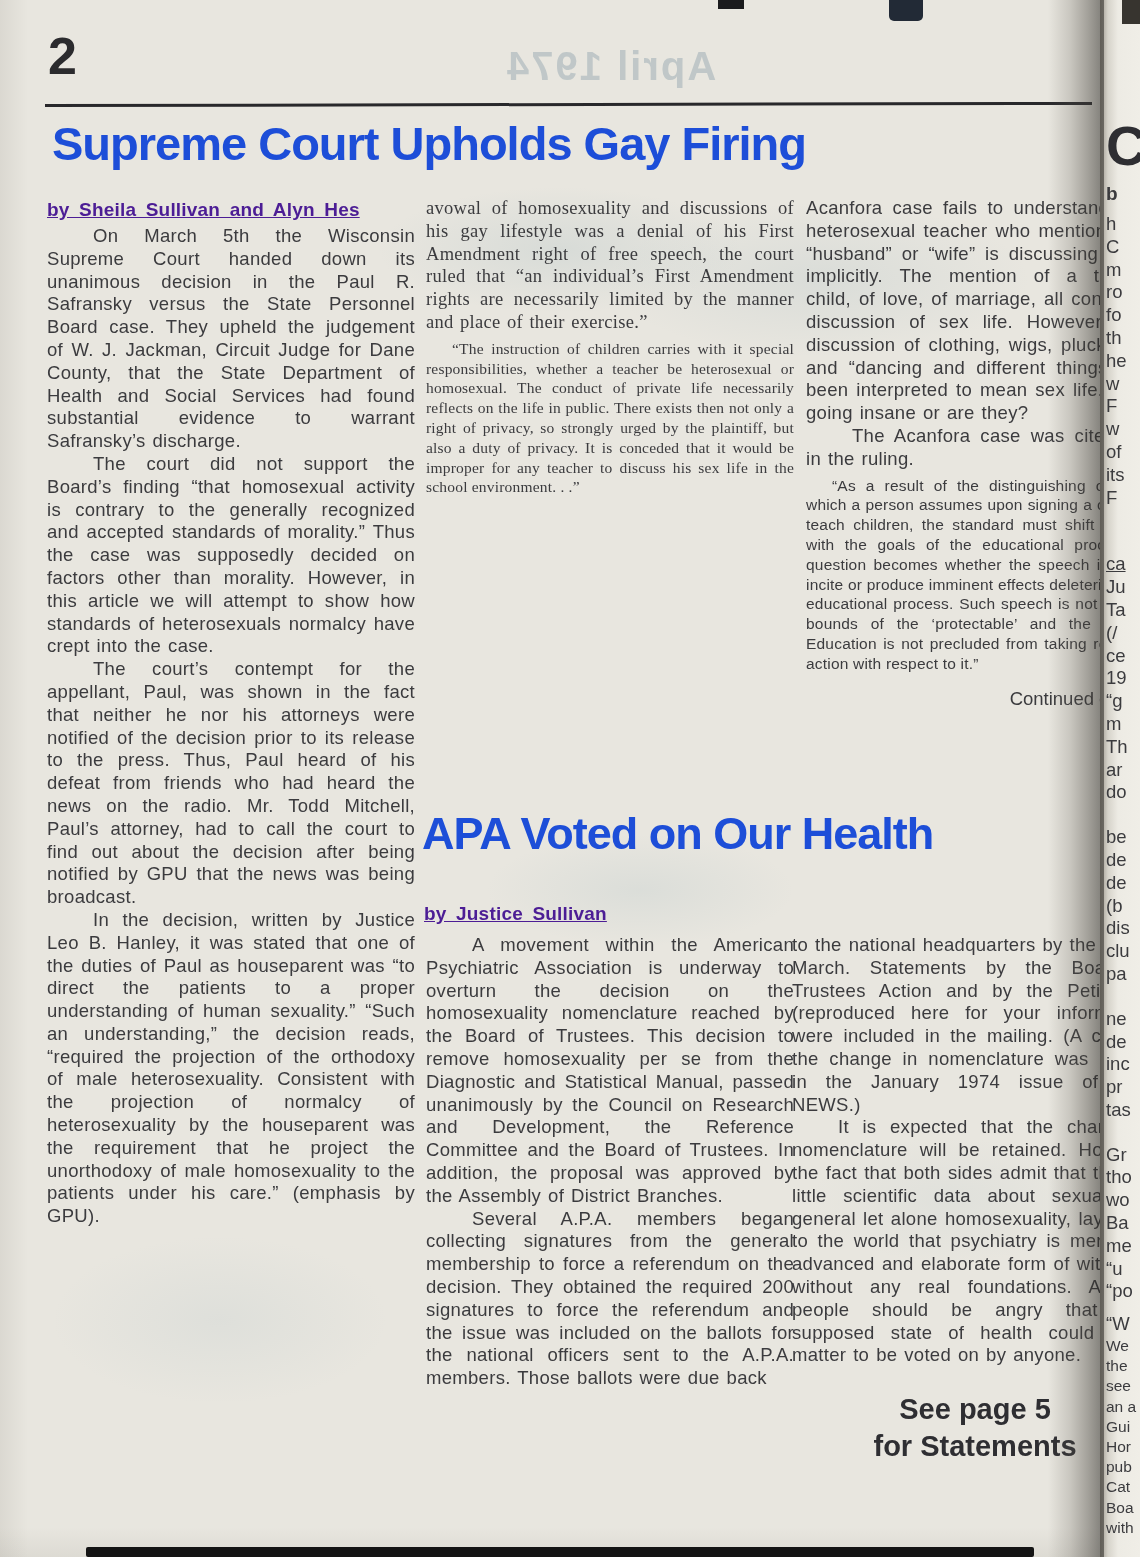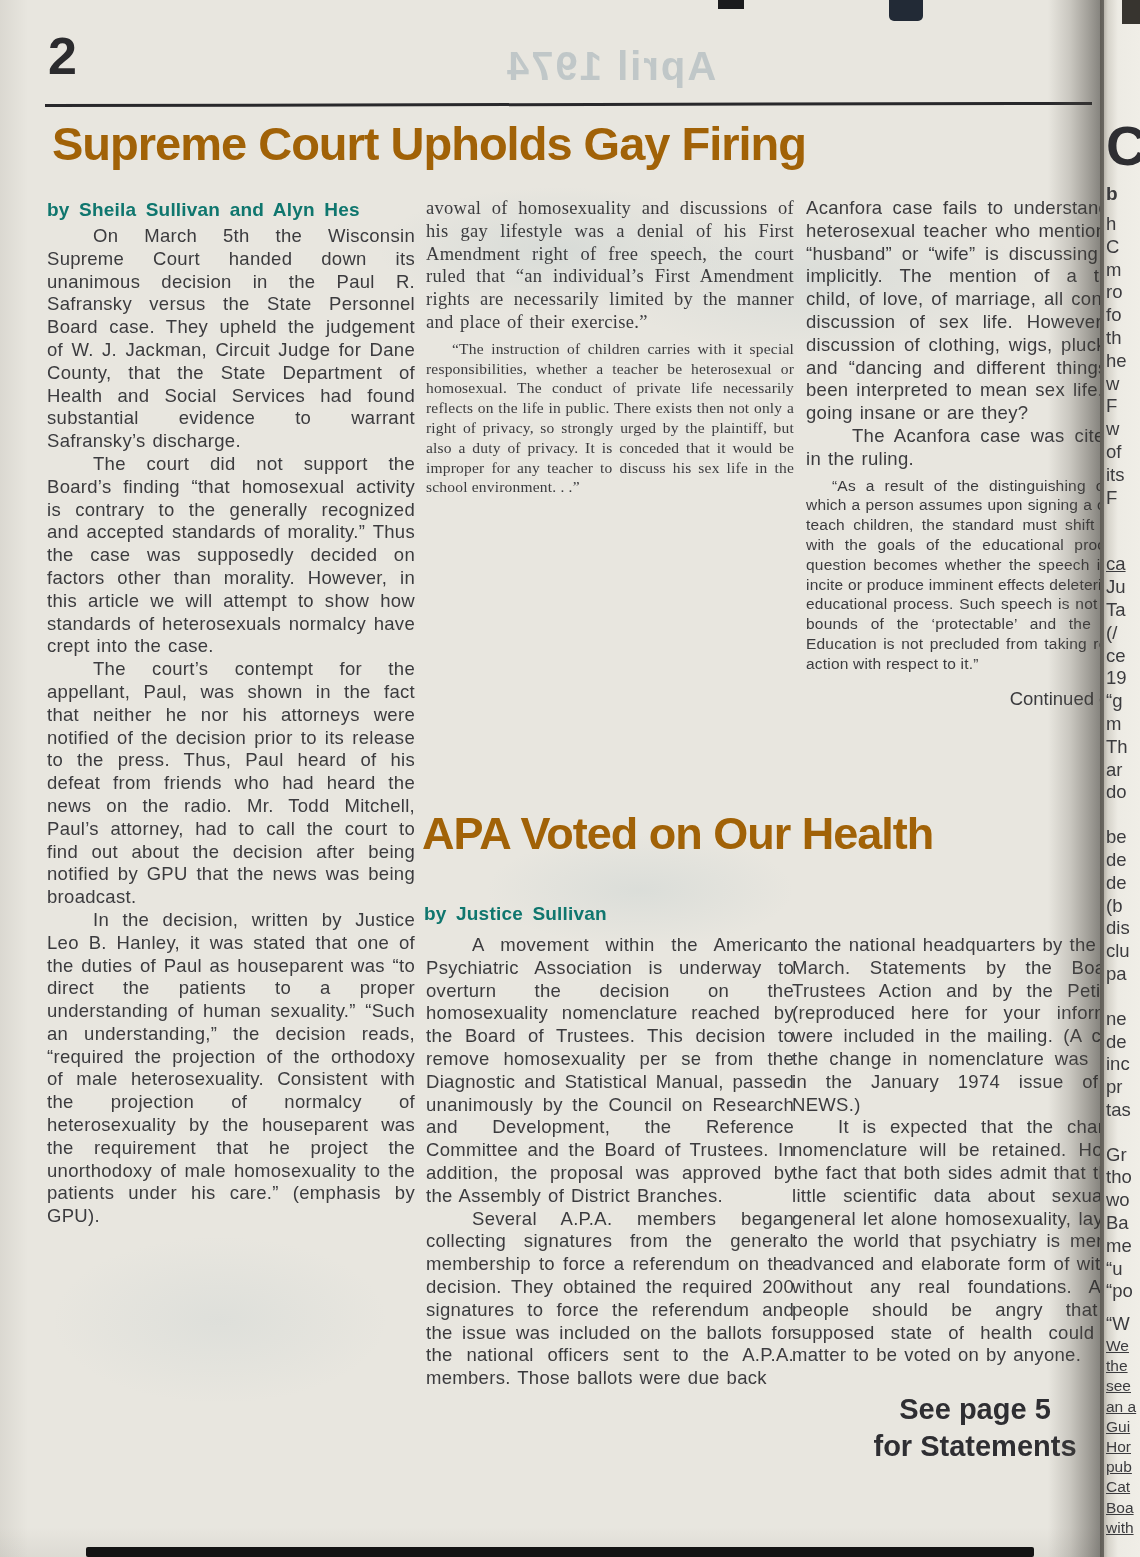--- a/index.html
+++ b/index.html
@@ -15,47 +15,47 @@
       radial-gradient(260px 90px at 560px 250px, rgba(140,170,180,.18), rgba(140,170,180,0) 70%),
       radial-gradient(300px 110px at 820px 280px, rgba(135,165,178,.15), rgba(135,165,178,0) 70%),
       radial-gradient(220px 80px at 640px 890px,  rgba(140,170,180,.14), rgba(140,170,180,0) 70%),
       radial-gradient(240px 120px at 220px 1320px, rgba(150,175,185,.12), rgba(150,175,185,0) 70%),
       radial-gradient(200px 90px at 950px 1200px, rgba(150,175,185,.10), rgba(150,175,185,0) 70%),
       linear-gradient(90deg, rgba(120,115,105,.12) 0, rgba(120,115,105,0) 28px),
       linear-gradient(0deg, rgba(120,115,105,.10) 0, rgba(120,115,105,0) 30px);
   }
   .pagenum { position:absolute; left:48px; top:26px; font-size:52px; font-weight:bold; color:#2b2b2e; z-index:2; }
   .toprule { position:absolute; left:45px; top:103px; width:1047px; height:3px; background:#28282b; transform:rotate(-.12deg); z-index:2; }
-  .headline { position:absolute; font-weight:bold; color:#a16207; letter-spacing:-1px; z-index:2; white-space:nowrap; }
+  .headline { position:absolute; font-weight:bold; color:#1d4ed8; letter-spacing:-1px; z-index:2; white-space:nowrap; }
   #hl1 { left:52px; top:116px; font-size:47px; }
   #hl2 { left:422px; top:808px; font-size:45px; }
   .showthru { position:absolute; left:505px; top:44px; font-size:40px; font-weight:bold;
     color:rgba(125,150,162,.38); transform:scaleX(-1); letter-spacing:2px; z-index:1; filter:blur(.6px); }
   .col { position:absolute; text-align:justify; z-index:2; }
   .clipcol { position:absolute; overflow:hidden; z-index:2; }
   .clipcol .inner { width:366px; text-align:justify; }
   p.body { font-size:18.5px; line-height:22.8px; letter-spacing:.3px; word-spacing:1.5px; }
   p.ind { text-indent:46px; }
   .byline { font-weight:bold; font-size:19px; line-height:25px; letter-spacing:.2px; word-spacing:4px;
-    color:#0f766e; margin-bottom:3px; text-align:left; }
+    color:#4c1d95; margin-bottom:3px; text-align:left;text-decoration:underline; }
   p.quote { font-size:15.5px; line-height:19.8px; letter-spacing:.2px; margin-top:5px; margin-bottom:4px; }
   p.quote.qi { text-indent:26px; }
   p.contin { font-size:18.5px; line-height:22.8px; text-align:right; margin-top:14px; padding-right:6px; }
   .see-note { text-align:center; font-weight:bold; font-size:29px; line-height:37px; color:#2e2e32; margin-top:24px; }
   .b { font-weight:normal; }
   .edgepaper { position:absolute; left:1100px; top:0; width:40px; height:100%; z-index:4;
     background:linear-gradient(90deg,#9b968c 0,#d6d3ca 8px,#edebe4 18px,#f0eee7 100%); }
   .gutter { position:absolute; left:1048px; top:0; width:56px; height:100%; z-index:5; pointer-events:none;
     background:linear-gradient(90deg, rgba(90,86,78,0) 0%, rgba(90,86,78,.22) 40%, rgba(66,63,57,.42) 72%, rgba(42,40,36,.52) 94%, rgba(42,40,36,.55) 100%); }
   .edgecol { position:absolute; left:1106px; top:118px; bottom:0; width:34px; overflow:hidden; z-index:6; color:#3b3b3e; }
   .edge-hl { font-size:56px; line-height:56px; font-weight:bold; color:#2e2e32; }
   .edge-by { font-size:19px; font-weight:bold; margin-top:10px; line-height:20px; }
   .edgefrags { margin-top:9px; }
   .frag { font-size:18.5px; line-height:22.8px; }
-  .frag.frag-sm { font-size:15.5px; line-height:20.2px;text-decoration:underline; }
+  .frag.frag-sm { font-size:15.5px; line-height:20.2px; }
   .frag.gap { margin-top:22px; }
   .frag.gap-sm { margin-top:10px; }
   .frag.gap-lg { margin-top:44px;text-decoration:underline; }
   .scanmark { position:absolute; z-index:7; }
   #mark1 { left:718px; top:0; width:26px; height:9px; background:#1b1b1d; }
   #mark2 { left:889px; top:0; width:34px; height:21px; background:#222a36; border-radius:0 0 5px 5px; }
   #mark3 { left:1122px; top:0; width:18px; height:24px; background:#37342f; }
   #bottomstrip { left:86px; top:1547px; width:948px; height:10px; background:#141414; border-radius:2px; }
 </style>
 </head>

